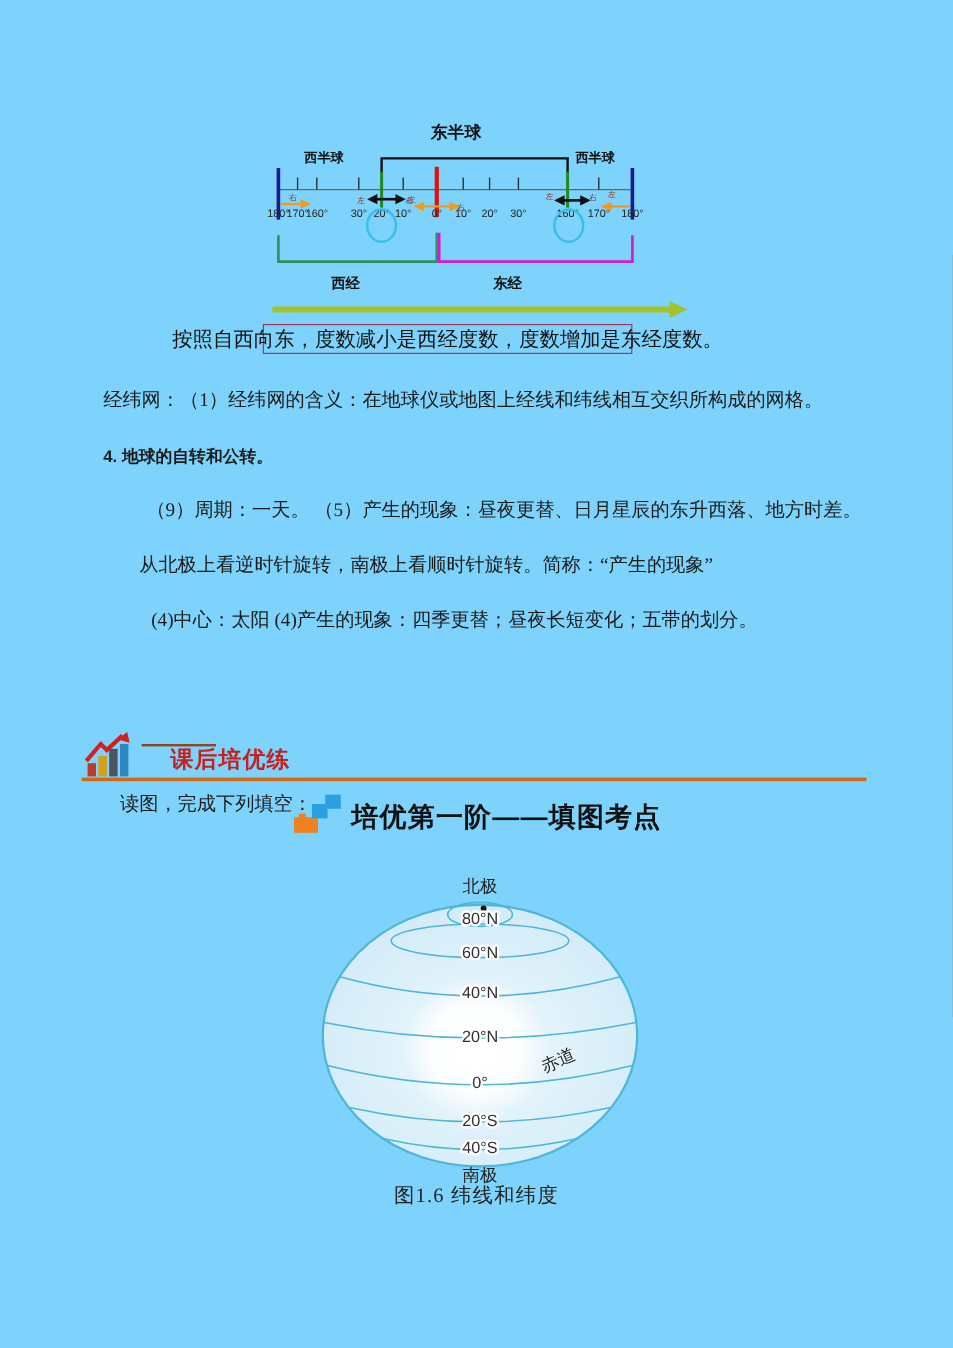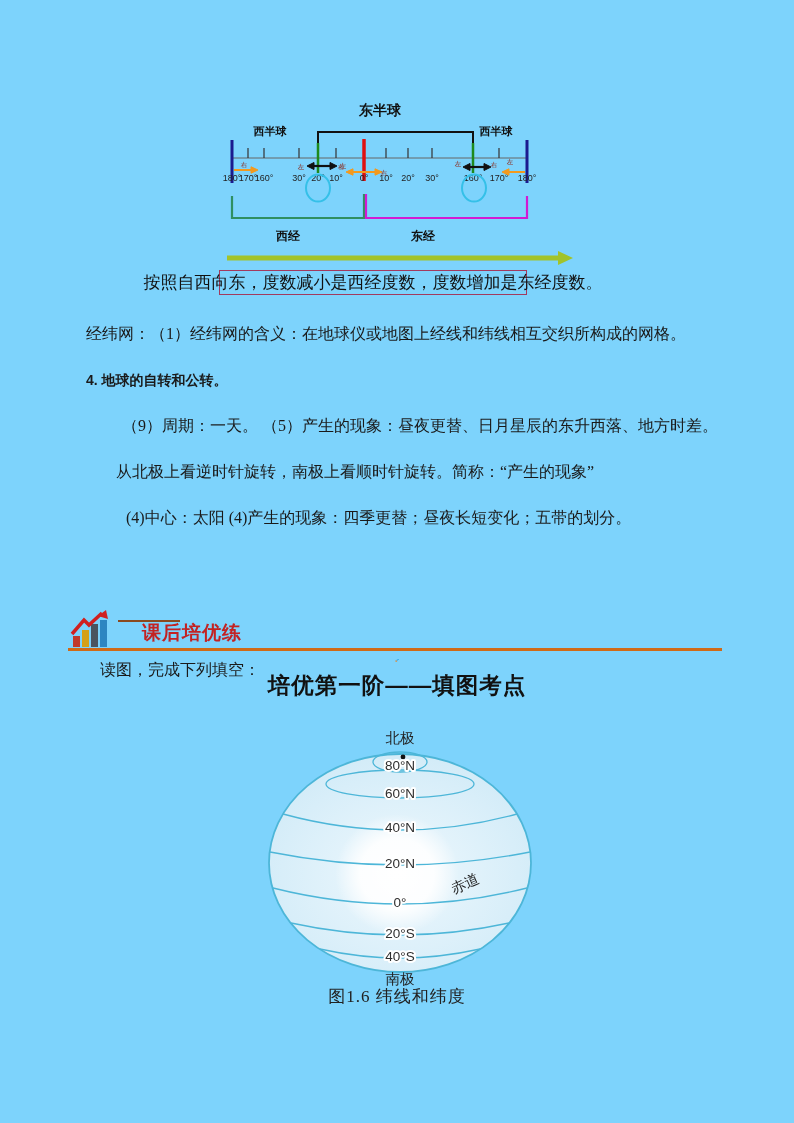--- a/index.html
+++ b/index.html
@@ -26,21 +26,21 @@
   .p6{padding-left:36px;}
   .p7{padding-left:30px;}
   .p9{padding-left:40px;}
   .lead{color:#9c3a2e;}
   
   .sec-shortline{left:118px;top:620px;width:62px;height:2px;background:#8a4a20;}
   .sec-label{left:126px;top:620px;font-size:19px;font-weight:bold;color:#c32222;letter-spacing:1px;margin-left:16px;}
   .sec-rule{left:68px;top:648px;width:654px;height:3px;background:#cf6a17;}
   #sec-icon{left:70px;top:610px;}
   
-  .subsec{left:0;top:659px;width:794px;height:42px;display:flex;align-items:center;justify-content:center;gap:8px;flex-direction:column;}
+  .subsec{left:0;top:659px;width:794px;height:42px;display:flex;align-items:center;justify-content:center;gap:8px;}
   .subsec-title{font-size:22.5px;font-weight:bold;color:#111;letter-spacing:1px;}
   
   .prompt{left:100px;top:660px;font-family:Liberation Mono, monospace;font-size:16px;}
   
   #globe-svg{left:255px;top:726px;}
   .caption{left:0;top:985px;width:794px;text-align:center;
     font-family:"Liberation Serif",serif;font-size:17px;color:#222;letter-spacing:1px;}
   svg text{font-family:"Liberation Sans",sans-serif;}
 </style>
 </head>

